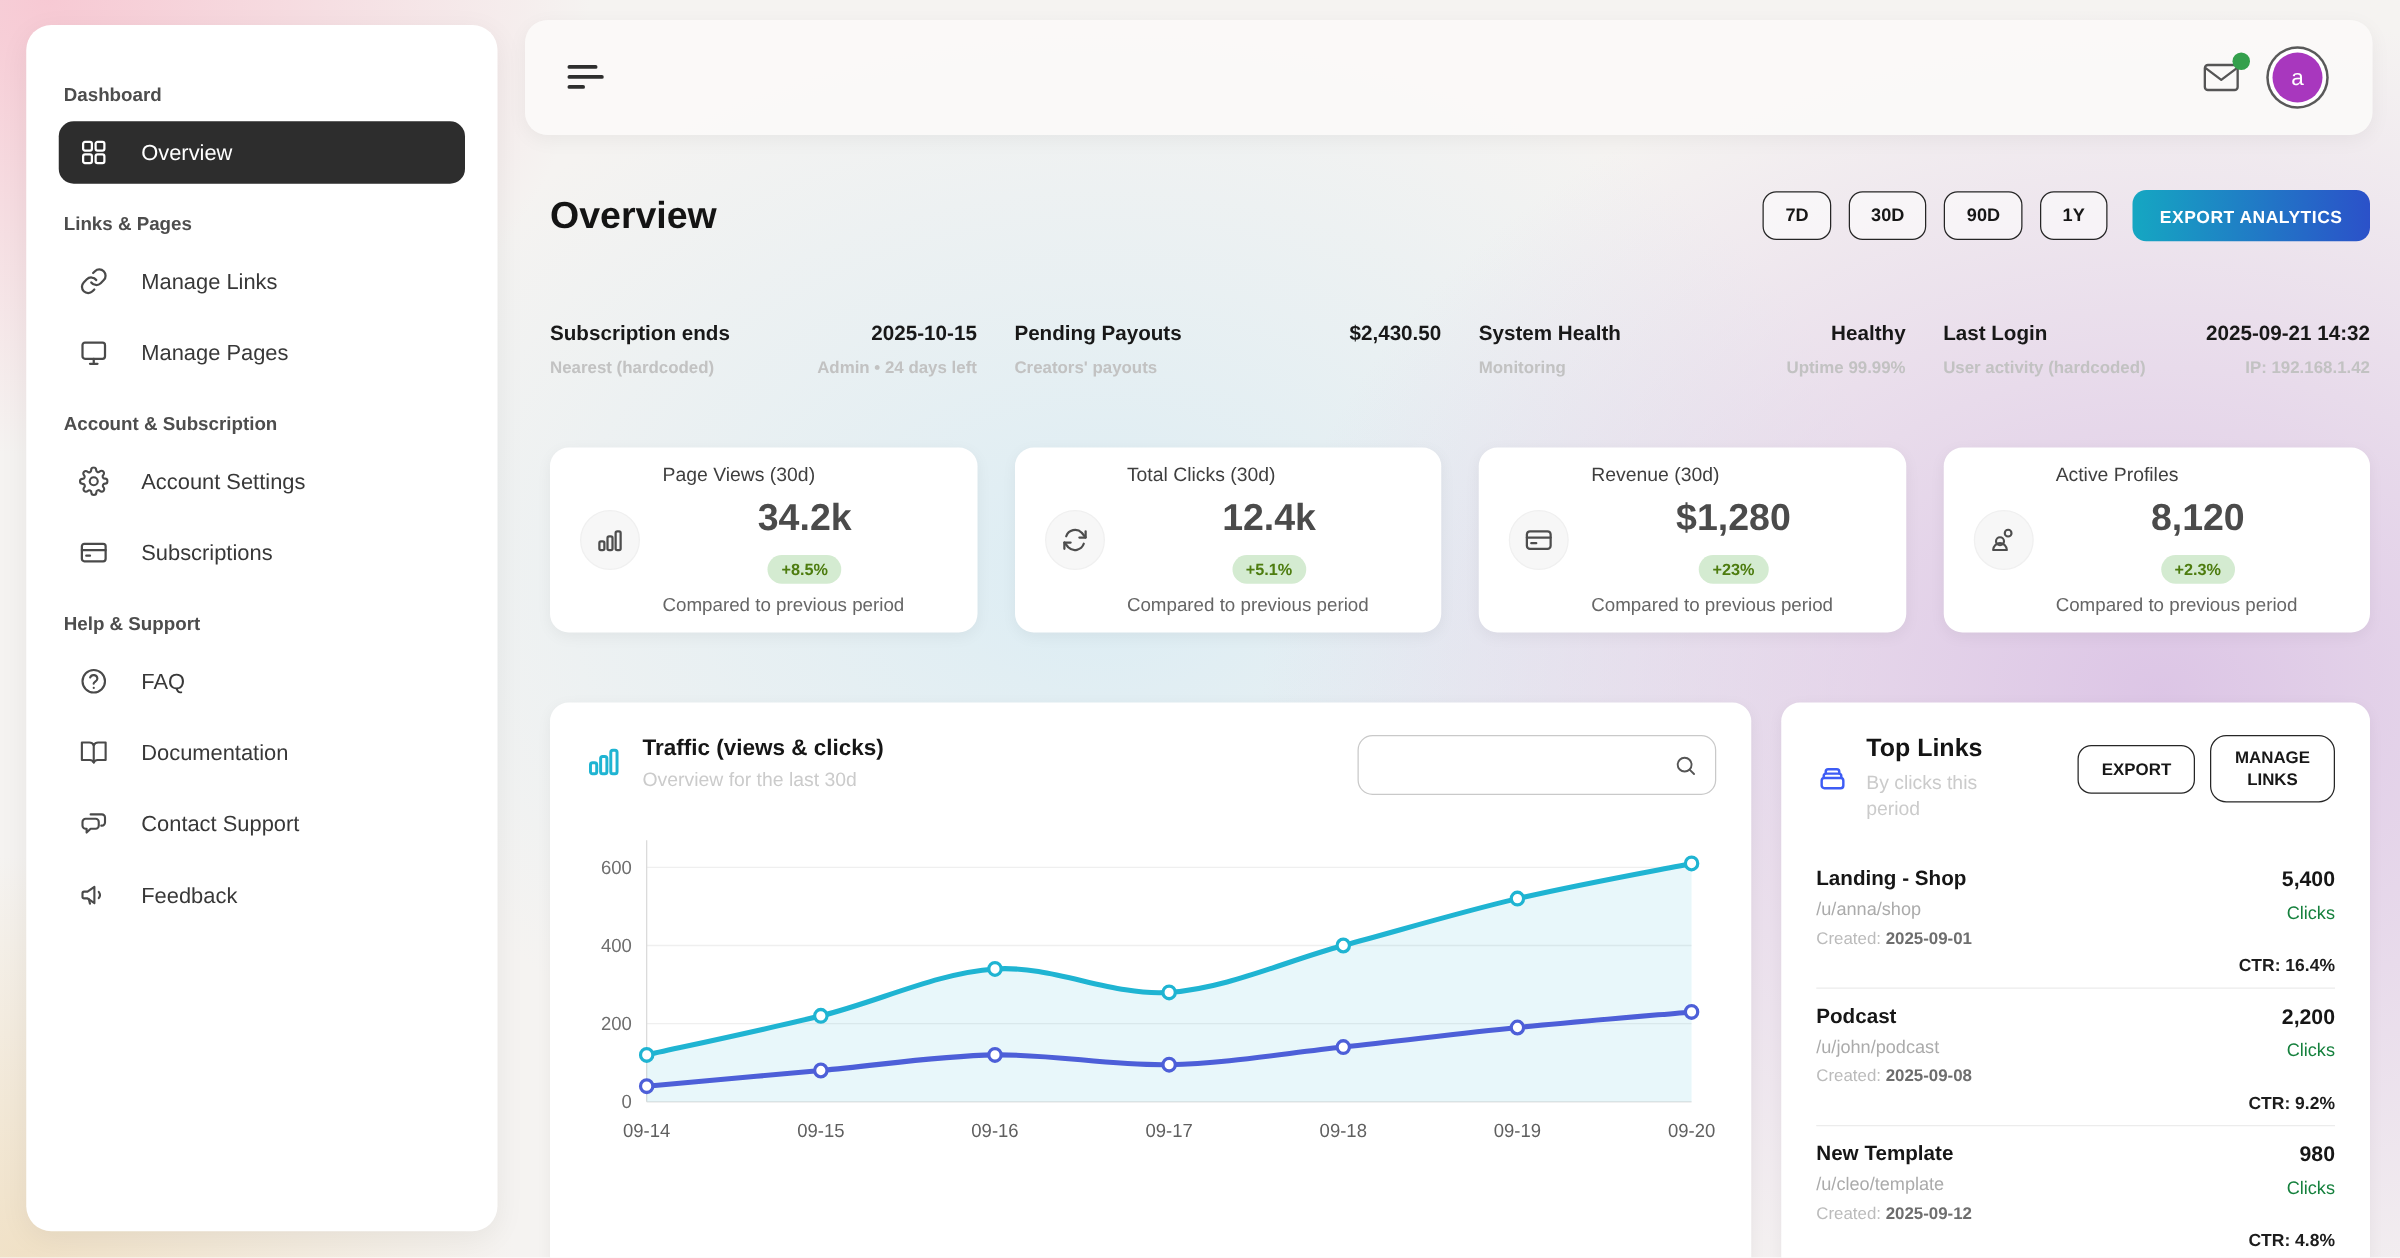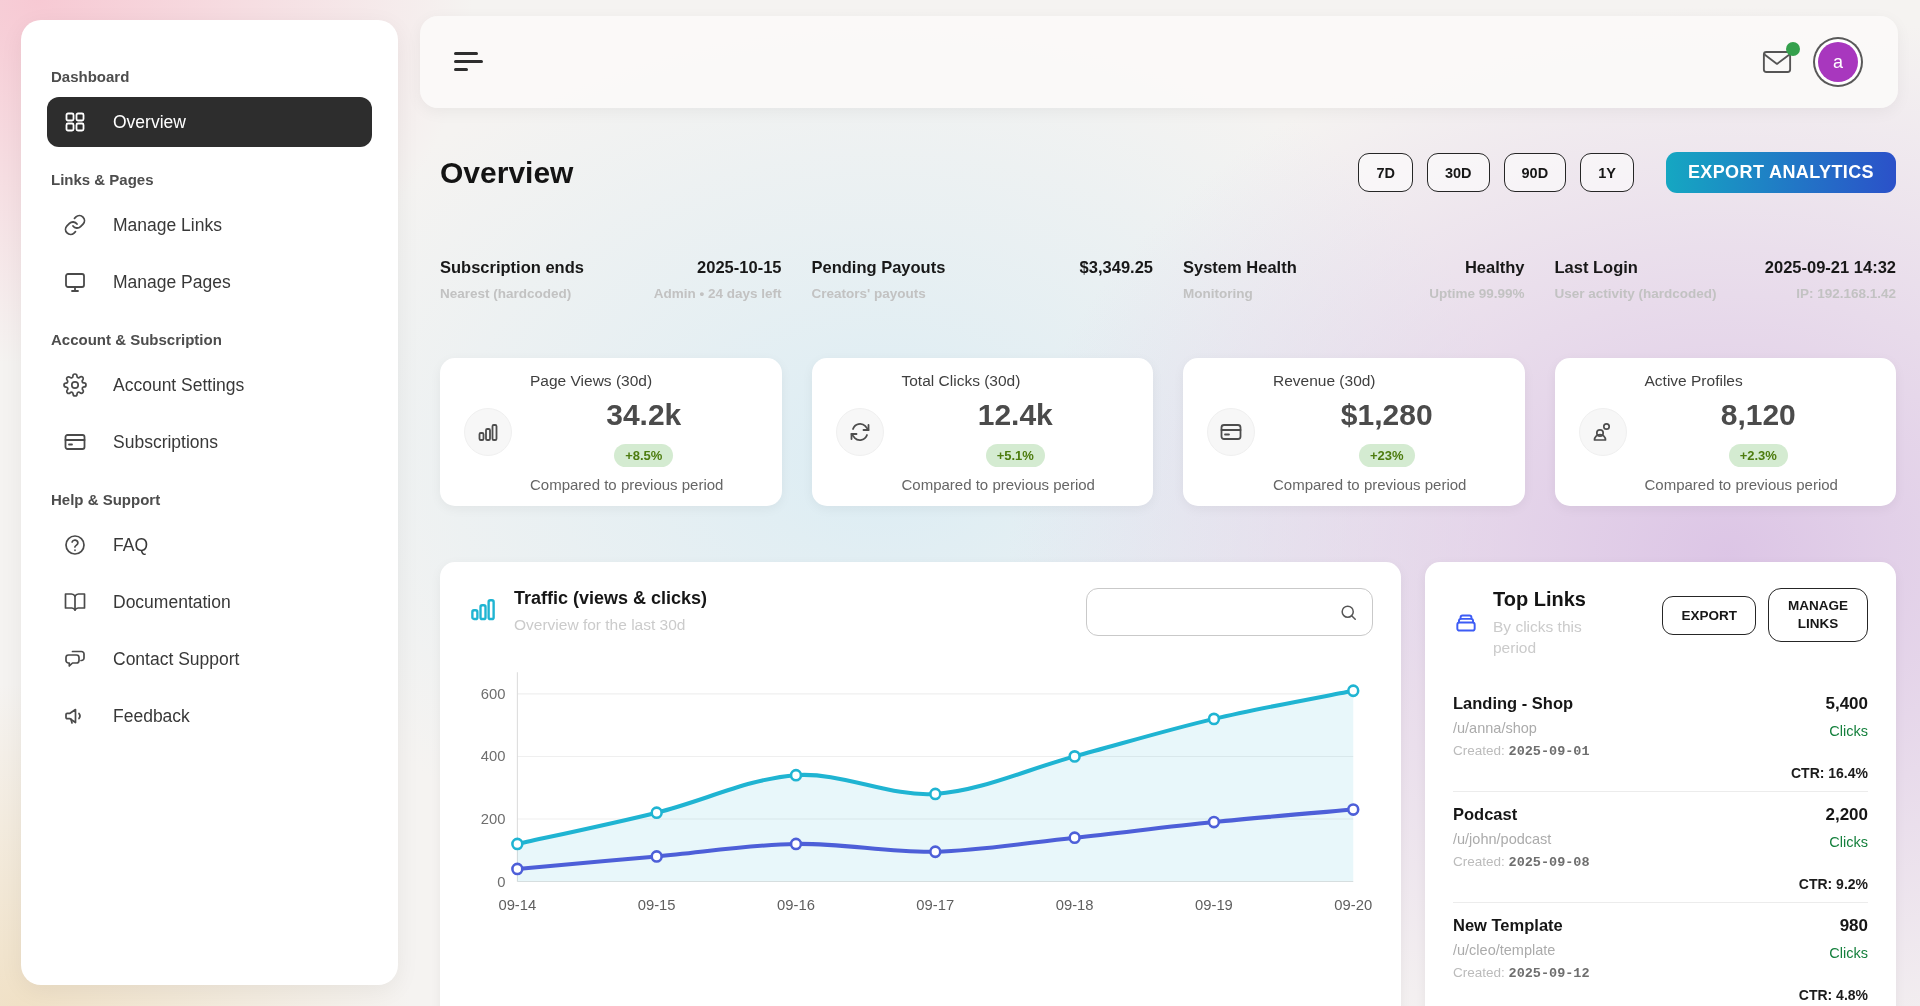--- a/index.html
+++ b/index.html
@@ -54,23 +54,23 @@
     display:flex; align-items:center; justify-content:center;
     box-shadow:0 0 0 3px #fff, 0 0 0 5px #595959; cursor:pointer; margin-right:6px; }
 
   
   .main { position:absolute; left:440px; right:24px; top:0; }
   .page-header { position:absolute; left:0; right:0; top:152px; display:flex; align-items:center; }
   .page-title { font-size:30px; font-weight:bold; color:#141414; }
   .header-actions { margin-left:auto; display:flex; align-items:center; gap:14px; }
   .range-btn { height:39px; padding:0 17px; border-radius:11px; border:1.6px solid #262626;
     background:rgba(255,255,255,.55); font-family:inherit; font-size:14.5px; font-weight:bold; color:#171717; cursor:pointer; }
-  .export-btn { height:41px; padding:0 22px; border-radius:11px; border:none; cursor:pointer; margin-left:18px;
+  .export-btn { height:41px; padding:0 22px; border-radius:11px; border:none; cursor:pointer; margin-left:6px;
     background:linear-gradient(90deg,#15a7c2,#2b51c9); color:#fff; font-family:inherit;
-    font-size:18px; font-weight:bold; letter-spacing:.4px; }
+    font-size:14px; font-weight:bold; letter-spacing:.4px; }
 
   .status-strip { position:absolute; left:0; right:0; top:258px;
     display:grid; grid-template-columns:repeat(4,1fr); column-gap:30px; }
   .status-cell { display:flex; justify-content:space-between; gap:10px; }
   .st-label { font-size:16.5px; font-weight:bold; color:#181818; margin-bottom:9px; }
   .st-sub { font-size:13.5px; font-weight:600; color:#c2c2c2; }
   .st-right { text-align:right; }
   .st-value { font-size:16.5px; font-weight:bold; color:#181818; margin-bottom:9px; white-space:nowrap; }
 
   .stat-cards { position:absolute; left:0; right:0; top:358px;
@@ -110,21 +110,21 @@
     font-family:inherit; font-size:13.5px; font-weight:bold; color:#171717; }
   .tl-btn.export { height:39px; padding:0 18px; }
   .tl-btn.manage { height:54px; padding:0 12px; line-height:1.3; border-radius:13px; max-width:100px; }
   .link-list { margin-top:22px; }
   .link-item { padding:13px 0 10px 0; border-bottom:1px solid #ececec; }
   .link-item:last-child { border-bottom:none; }
   .li-row { display:flex; justify-content:space-between; gap:10px; }
   .li-name { font-size:16.5px; font-weight:bold; color:#161616; margin-bottom:7px; }
   .li-path { font-size:14.5px; color:#ababab; margin-bottom:7px; }
   .li-created { font-size:13.5px; color:#bbbbbb; }
-  .li-created b { color:#6e6e6e; font-weight:600;font-family:Liberation Mono, monospace; }
+  .li-created b { color:#6e6e6e; font-weight:600; }
   .li-clicks { font-size:17px; font-weight:bold; color:#161616; margin-bottom:9px; text-align:right; }
   .li-unit { font-size:14.5px; color:#15803d; text-align:right; }
   .li-ctr { font-size:14px; font-weight:bold; color:#1c1c1c; text-align:right; margin-top:6px; }
 </style>
 </head>
 <body>
 
 <nav class="sidebar">
 
   <div class="nav-section-label">Dashboard</div>
@@ -244,21 +244,21 @@
           <div class="st-value">2025-10-15</div>
            <div class="st-sub">Admin • 24 days left</div>
         </div>
     </div>
     <div class="status-cell">
       <div>
           <div class="st-label">Pending Payouts</div>
            <div class="st-sub">Creators' payouts</div>
         </div>
       <div class="st-right">
-          <div class="st-value">$3,349.25</div>
+          <div class="st-value">$2,430.50</div>
            <div class="st-sub"></div>
         </div>
     </div>
     <div class="status-cell">
       <div>
           <div class="st-label">System Health</div>
            <div class="st-sub">Monitoring</div>
         </div>
       <div class="st-right">
           <div class="st-value">Healthy</div>

